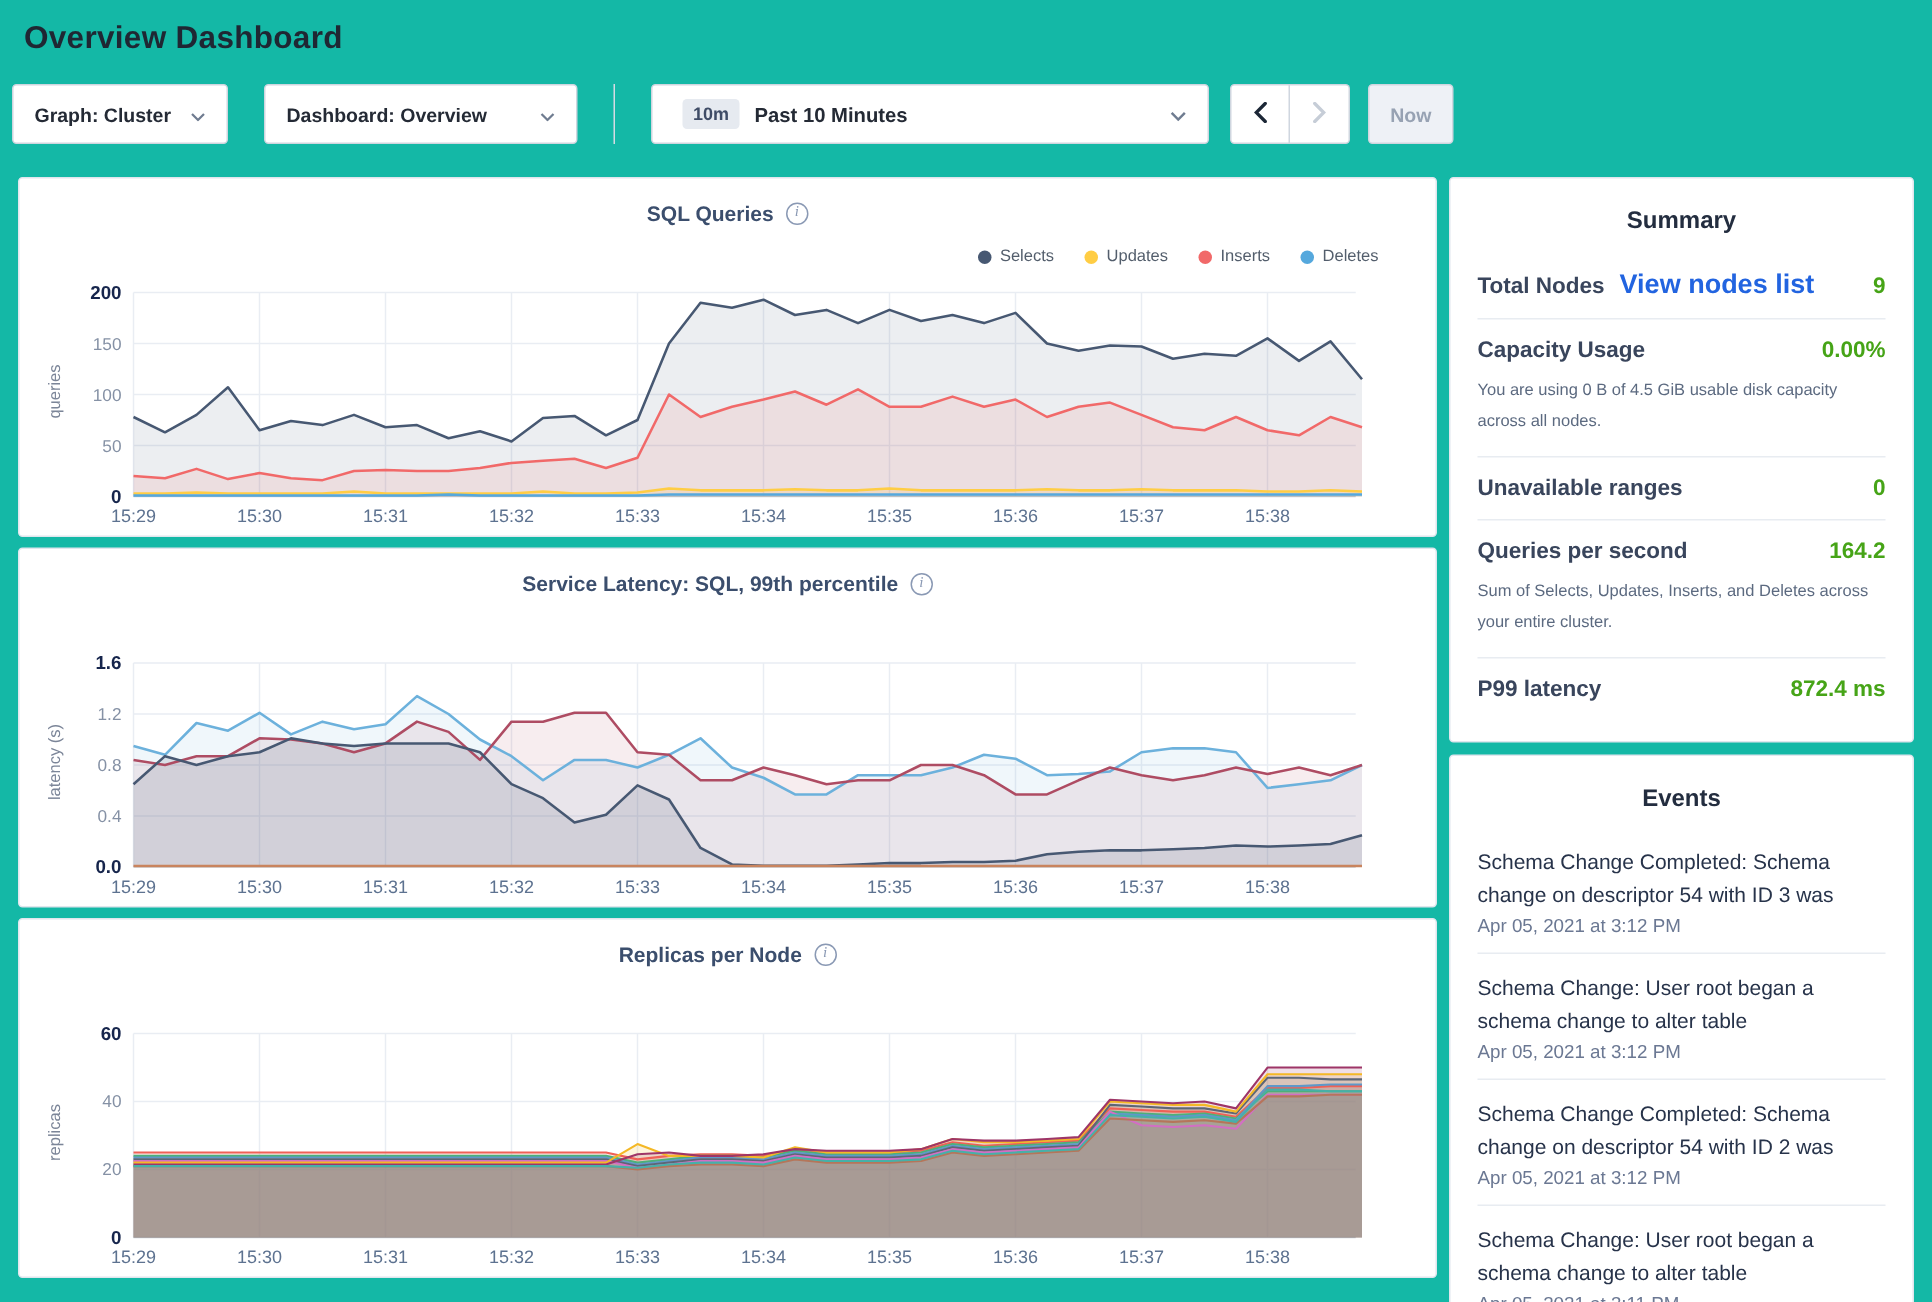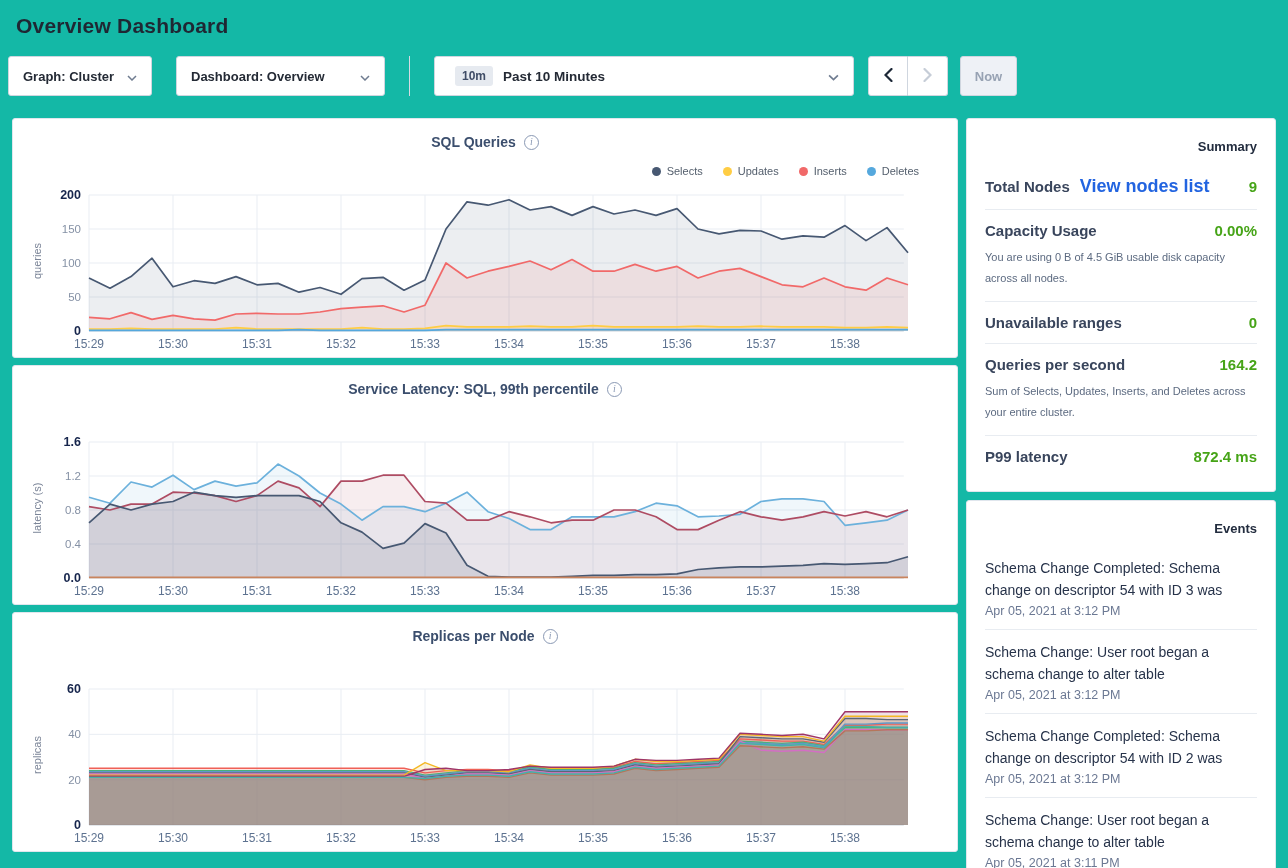--- a/index.html
+++ b/index.html
@@ -13,21 +13,21 @@
   
   .toolbar { display: flex; align-items: center; margin: 18px 12px 0 8px; height: 40px; }
   .tb-btn {
     height: 40px; background: #fff; border: 1px solid #cfd6df; border-radius: 3px;
     display: inline-flex; align-items: center; gap: 10px; padding: 0 14px;
     font-family: "Liberation Sans", sans-serif; font-size: 13px; font-weight: bold; color: #242a35; cursor: pointer;
   }
   .dd-graph { width: 144px; justify-content: space-between; }
   .dd-dashboard { width: 209px; justify-content: space-between; margin-left: 24px; }
   .vsep { width: 1px; height: 40px; background: #d5dbe3; margin: 0 24px; }
-  .time-picker { width: 420px; justify-content: flex-start; padding-left: 20px; }
+  .time-picker { width: 372px; justify-content: flex-start; padding-left: 20px; }
   .time-picker .caret { margin-left: auto; }
   .range-badge {
     background: #e6eaf0; color: #3f4c66; font-size: 12px; font-weight: bold;
     padding: 3px 7px; border-radius: 3px;
   }
   .range-label { font-size: 13.5px; }
   .pager { display: flex; margin-left: 14px; }
   .pager .tb-btn { width: 40px; justify-content: center; padding: 0; }
   .pager .tb-btn:first-child { border-radius: 3px 0 0 3px; }
   .pager .tb-btn:last-child { border-radius: 0 3px 3px 0; border-left: none; }
@@ -57,21 +57,21 @@
     position: absolute; left: -62px; top: 68px; width: 140px; text-align: center;
     transform: rotate(-90deg); font-size: 11px; color: #7b8598;
   }
   svg text { font-family: "Liberation Sans", sans-serif; }
   .xlab { font-size: 12px; fill: #5d7290; }
   .ylab { font-size: 11.5px; fill: #8591a5; }
   .ylab-strong { font-size: 12.5px; font-weight: bold; fill: #16254c; }
 
   
   .side-card { padding: 14px 18px; }
-  .side-title { font-size: 13px; font-weight: bold; color: #232d3f; text-align: right; padding: 6px 0 10px 0; }
+  .side-title { font-size: 16px; font-weight: bold; color: #232d3f; text-align: center; padding: 6px 0 10px 0; }
   .summary-row { padding: 12px 0; border-top: 1px solid #e8ecf1; }
   .summary-row:first-child { border-top: none; }
   .summary-head { display: flex; align-items: baseline; gap: 10px; }
   .summary-label { font-size: 15px; font-weight: bold; color: #39455c; }
   .summary-link { font-size: 18px; font-weight: bold; color: #2264e0; text-decoration: none; cursor: pointer; }
   .summary-value { margin-left: auto; font-size: 15px; font-weight: bold; color: #46a417; }
   .summary-desc { font-size: 11px; line-height: 21px; color: #5c6a80; margin-top: 8px; }
 
   
   .events-card { margin-top: 8px; }

